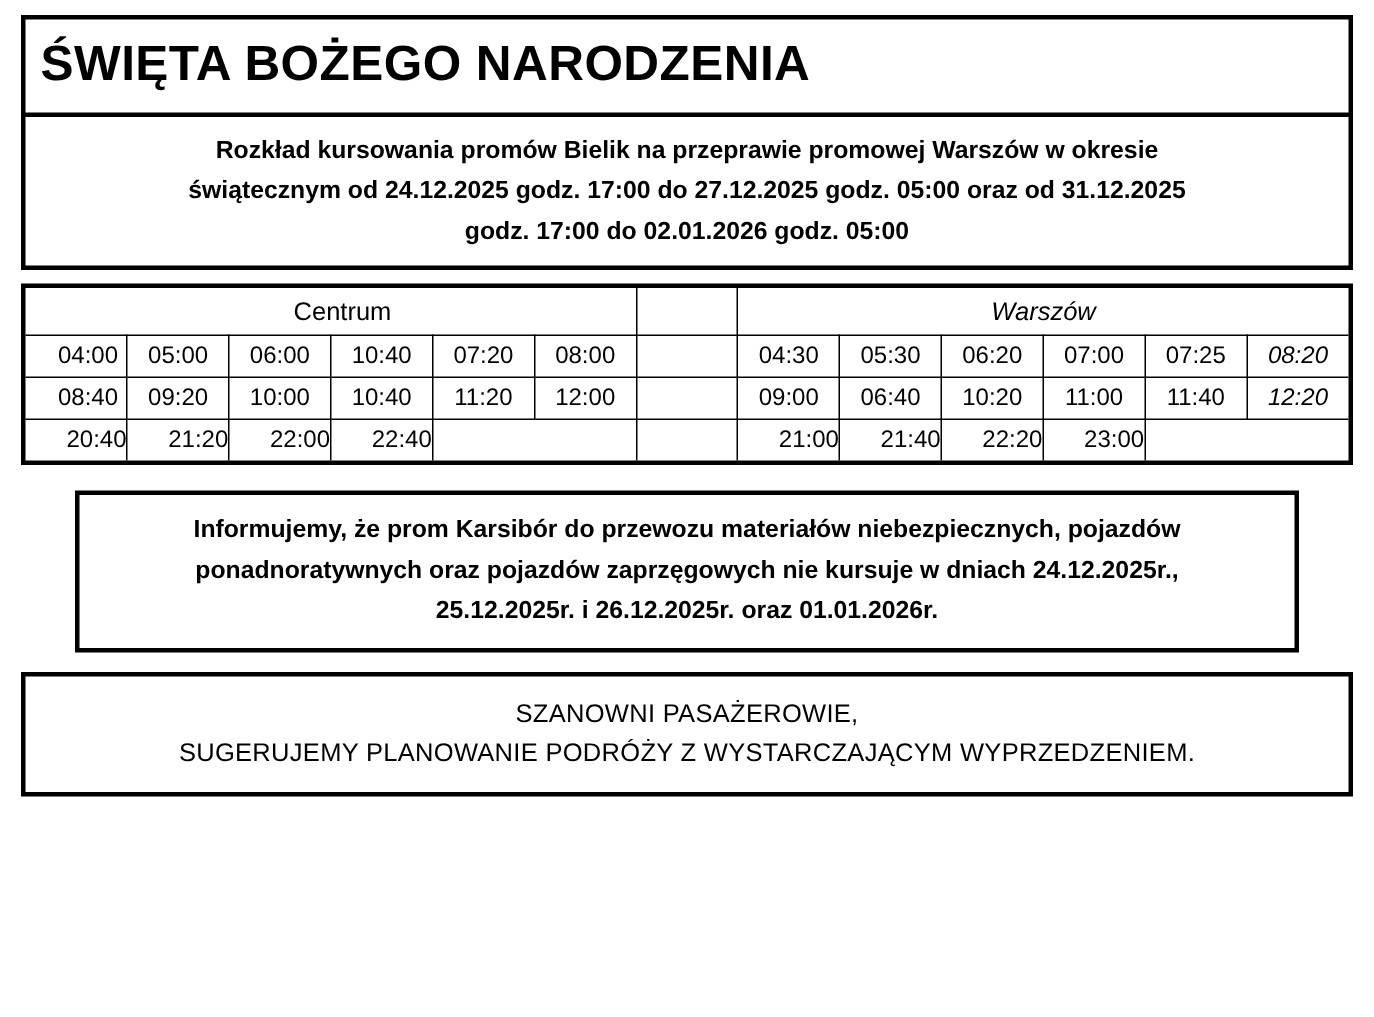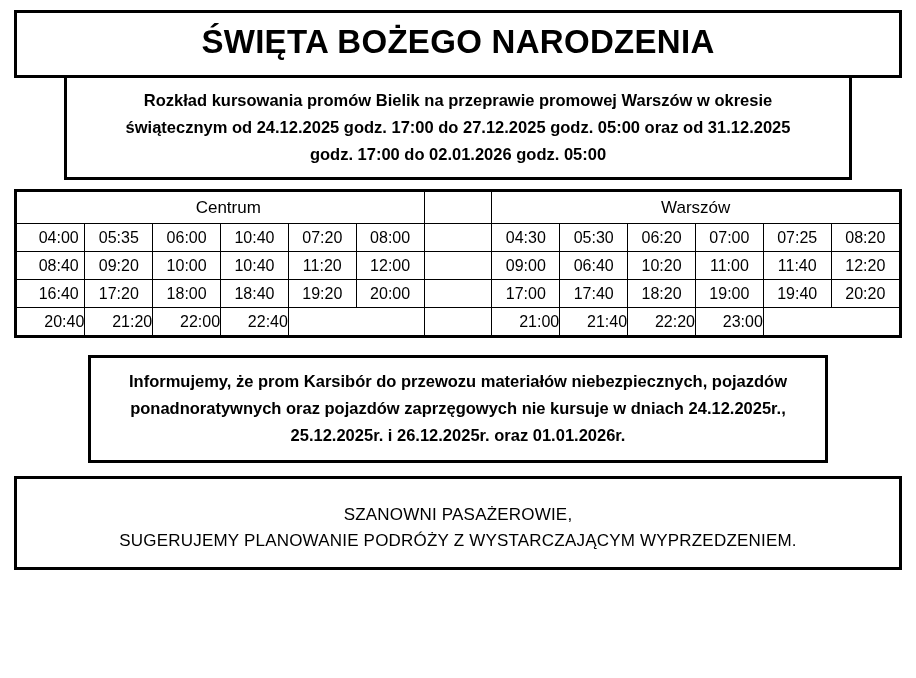--- a/index.html
+++ b/index.html
@@ -22,35 +22,35 @@
     padding: 10px 14px 0 14px;
   }
 
   
   .title-box {
     border: 3px solid #000;
     box-sizing: border-box;
     width: 888px;
     margin: 0 auto;
     padding: 8px 10px 12px 10px;
-    text-align: center;
+    text-align: left;
   }
   .title-line {
     font-size: 33px;
     font-weight: bold;
     line-height: 1.28;
     letter-spacing: 0.3px;
   }
 
   
   .intro-box {
     border: 3px solid #000;
     border-top: none;
     box-sizing: border-box;
-    width: 788px;
+    width: 888px;
     margin: 0 auto;
     padding: 9px 16px 10px 16px;
     text-align: center;
   }
   .intro-line {
     font-size: 16.5px;
     font-weight: bold;
     line-height: 1.62;
   }
 
@@ -86,46 +86,46 @@
     font-weight: normal;
   }
   table.tt td.blank {
     border: 1px solid #000;
   }
   table.tt td.nocell {
     border: none;
   }
   
   table.tt tr td:first-child { border-left: none; padding-left: 16px; }
-  table.tt tr td:last-child { border-right: none; }
+  table.tt tr td:last-child { border-right: none; font-style: italic; }
   table.tt tr:first-child td { border-top: none; }
   table.tt tr:last-child td { border-bottom: none; text-align: right; }
 
   
   .notice-box {
     border: 3px solid #000;
     box-sizing: border-box;
-    width: 740px;
+    width: 816px;
     margin: 0 auto;
     padding: 10px 20px 11px 20px;
     text-align: center;
   }
   .notice-line {
     font-size: 16.5px;
     font-weight: bold;
     line-height: 1.63;
   }
 
   
   .footer-box {
     border: 3px solid #000;
     box-sizing: border-box;
     width: 888px;
     margin: 0 auto;
-    padding: 23px 20px 14px 20px;
+    padding: 12px 20px 14px 20px;
     text-align: center;
   }
   .footer-line {
     font-size: 17px;
     font-weight: normal;
     line-height: 1.5;
     letter-spacing: 0.2px;
   }
 </style>
 </head>
@@ -149,21 +149,21 @@
     <table class="tt">
       <tbody>
         <tr>
           <td class="head" colspan="6">Centrum</td>
           <td class="head"></td>
           <td class="head" colspan="6">Warszów</td>
         </tr>
 
         <tr>
           <td>04:00</td>
-          <td>05:35</td>
+          <td>05:00</td>
           <td>06:00</td>
           <td>10:40</td>
           <td>07:20</td>
           <td>08:00</td>
           <td class="blank"></td>
           <td>04:30</td>
           <td>05:30</td>
           <td>06:20</td>
           <td>07:00</td>
           <td>07:25</td>
@@ -180,35 +180,20 @@
           <td class="blank"></td>
           <td>09:00</td>
           <td>06:40</td>
           <td>10:20</td>
           <td>11:00</td>
           <td>11:40</td>
           <td>12:20</td>
         </tr>
 
 
-        <tr>
-          <td>16:40</td>
-          <td>17:20</td>
-          <td>18:00</td>
-          <td>18:40</td>
-          <td>19:20</td>
-          <td>20:00</td>
-          <td class="blank"></td>
-          <td>17:00</td>
-          <td>17:40</td>
-          <td>18:20</td>
-          <td>19:00</td>
-          <td>19:40</td>
-          <td>20:20</td>
-        </tr>
 
         <tr>
           <td>20:40</td>
           <td>21:20</td>
           <td>22:00</td>
           <td>22:40</td>
           <td class="nocell"></td>
           <td class="nocell"></td>
           <td class="blank"></td>
           <td>21:00</td>

